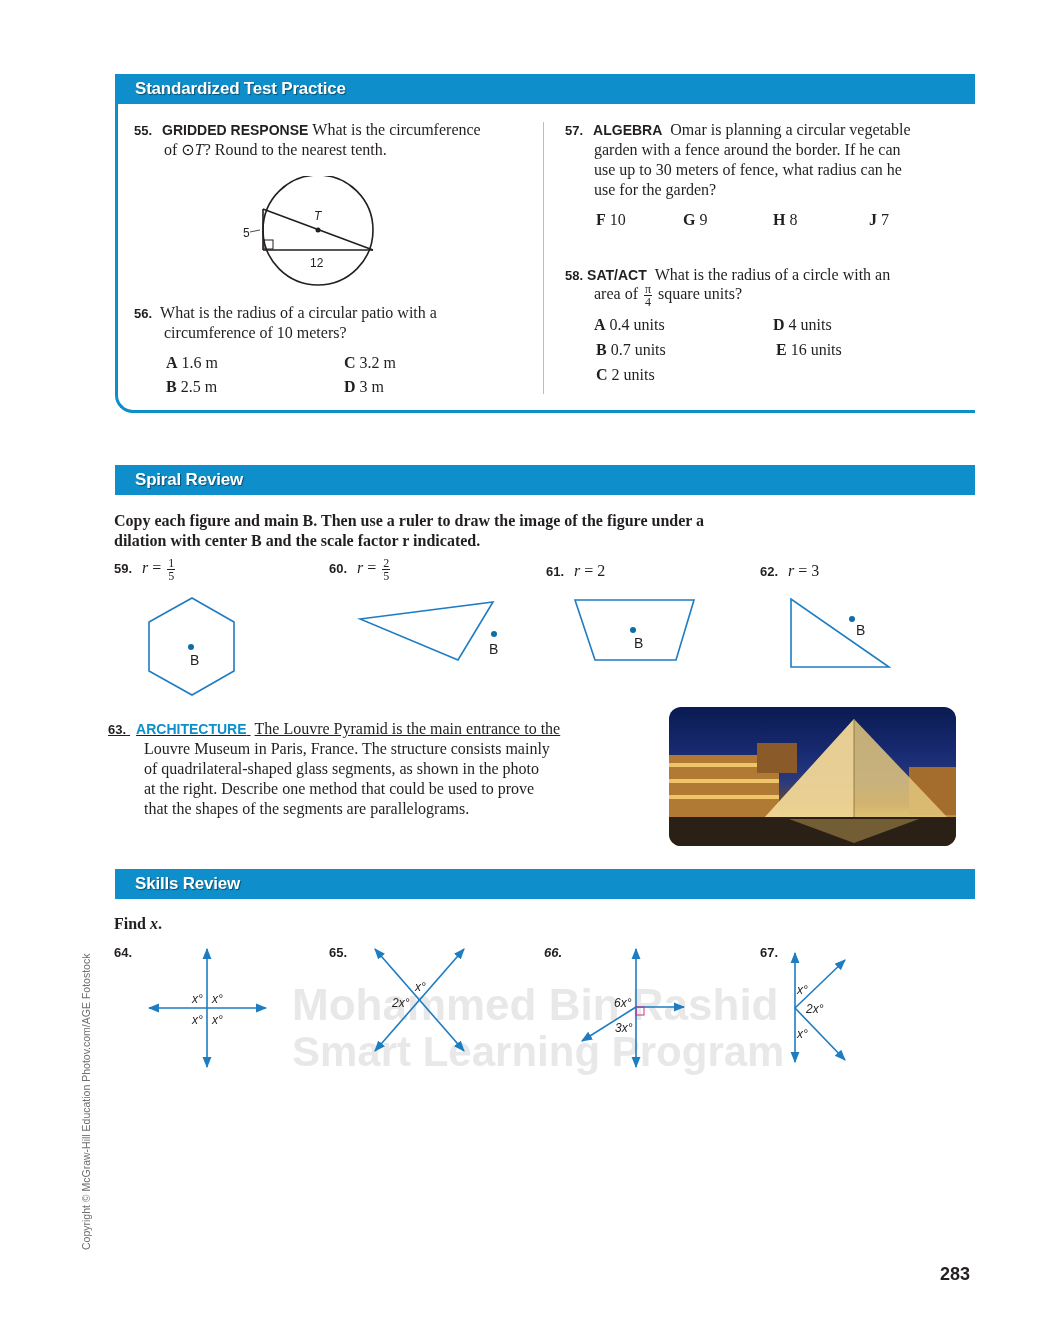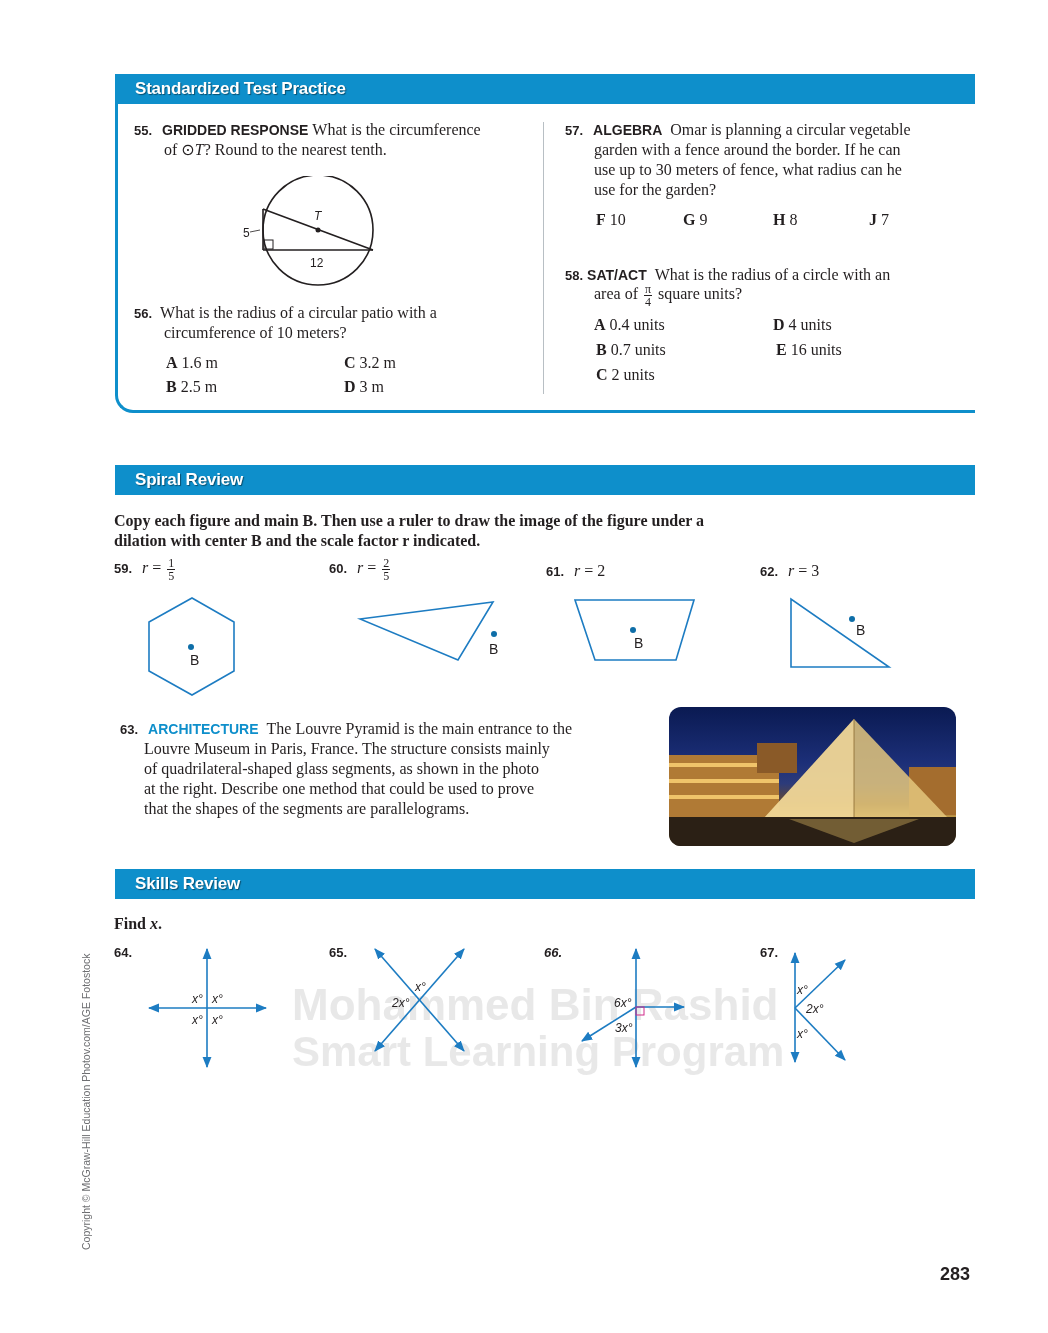--- a/index.html
+++ b/index.html
@@ -166,21 +166,21 @@
   <circle cx="63" cy="35" r="3" fill="#0e6ea8"></circle>
 </svg>
 <div class="abs sans-label" style="left:634px; top:635px; font-size:14px;">B</div>
 
 <svg class="abs" style="left:785px; top:595px;" width="110" height="75">
   <polygon points="6,4 6,72 104,72" fill="none" stroke="#1d7cc2" stroke-width="1.6"></polygon>
   <circle cx="67" cy="24" r="3" fill="#0e6ea8"></circle>
 </svg>
 <div class="abs sans-label" style="left:856px; top:622px; font-size:14px;">B</div>
 
-<div class="abs" style="left:120px; top:719px;">
+<div class="abs" style="left:108px; top:719px;text-decoration:underline;">
   <span class="qnum">63.</span>
   <span class="qlabel blue" style="margin-left:6px;">ARCHITECTURE</span>
   <span class="txt" style="margin-left:4px;">The Louvre Pyramid is the main entrance to the</span>
 </div>
 <div class="abs txt" style="left:144px; top:739px;">Louvre Museum in Paris, France. The structure consists mainly</div>
 <div class="abs txt" style="left:144px; top:759px;">of quadrilateral-shaped glass segments, as shown in the photo</div>
 <div class="abs txt" style="left:144px; top:779px;">at the right. Describe one method that could be used to prove</div>
 <div class="abs txt" style="left:144px; top:799px;">that the shapes of the segments are parallelograms.</div>
 
 <div class="photo" title="Louvre Pyramid at night">

